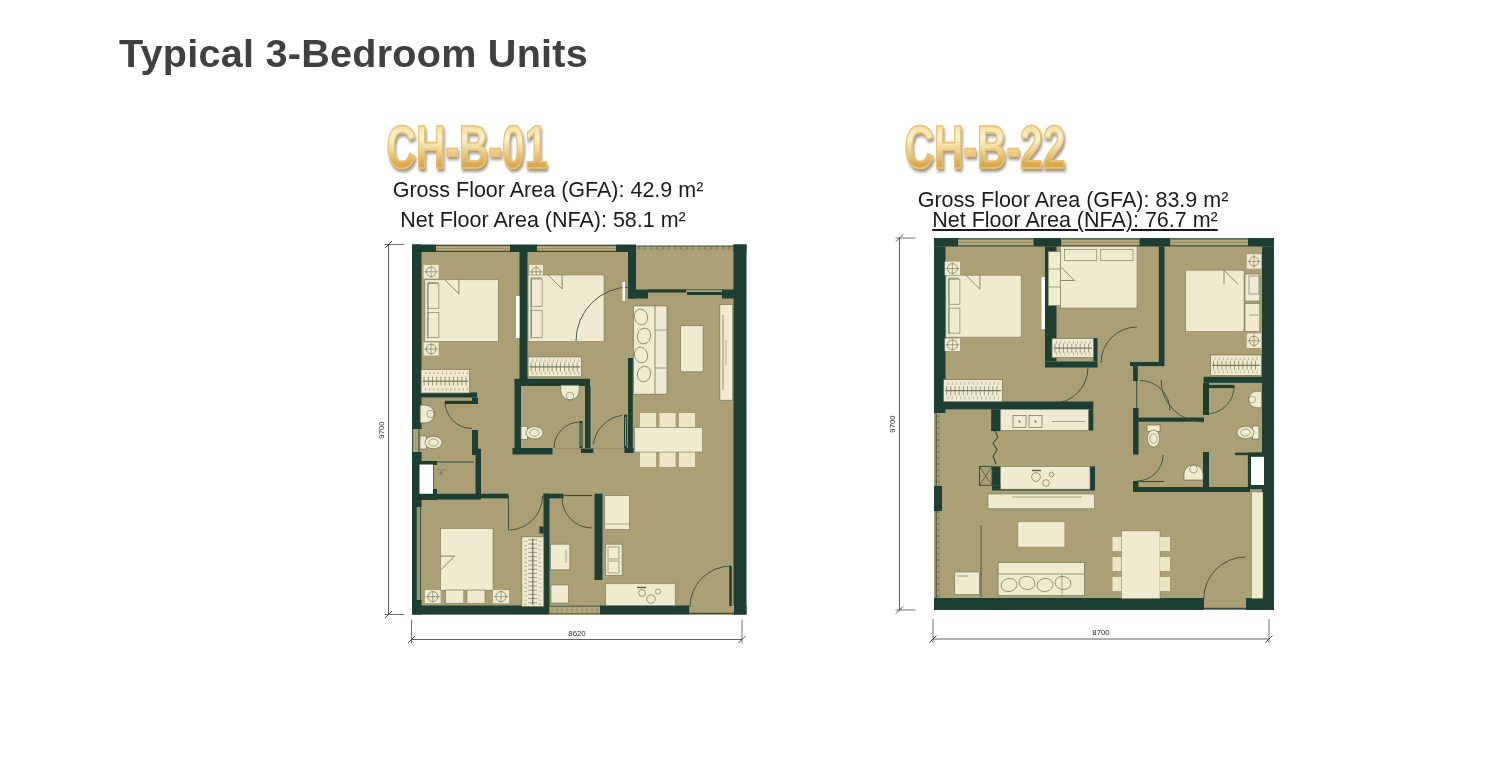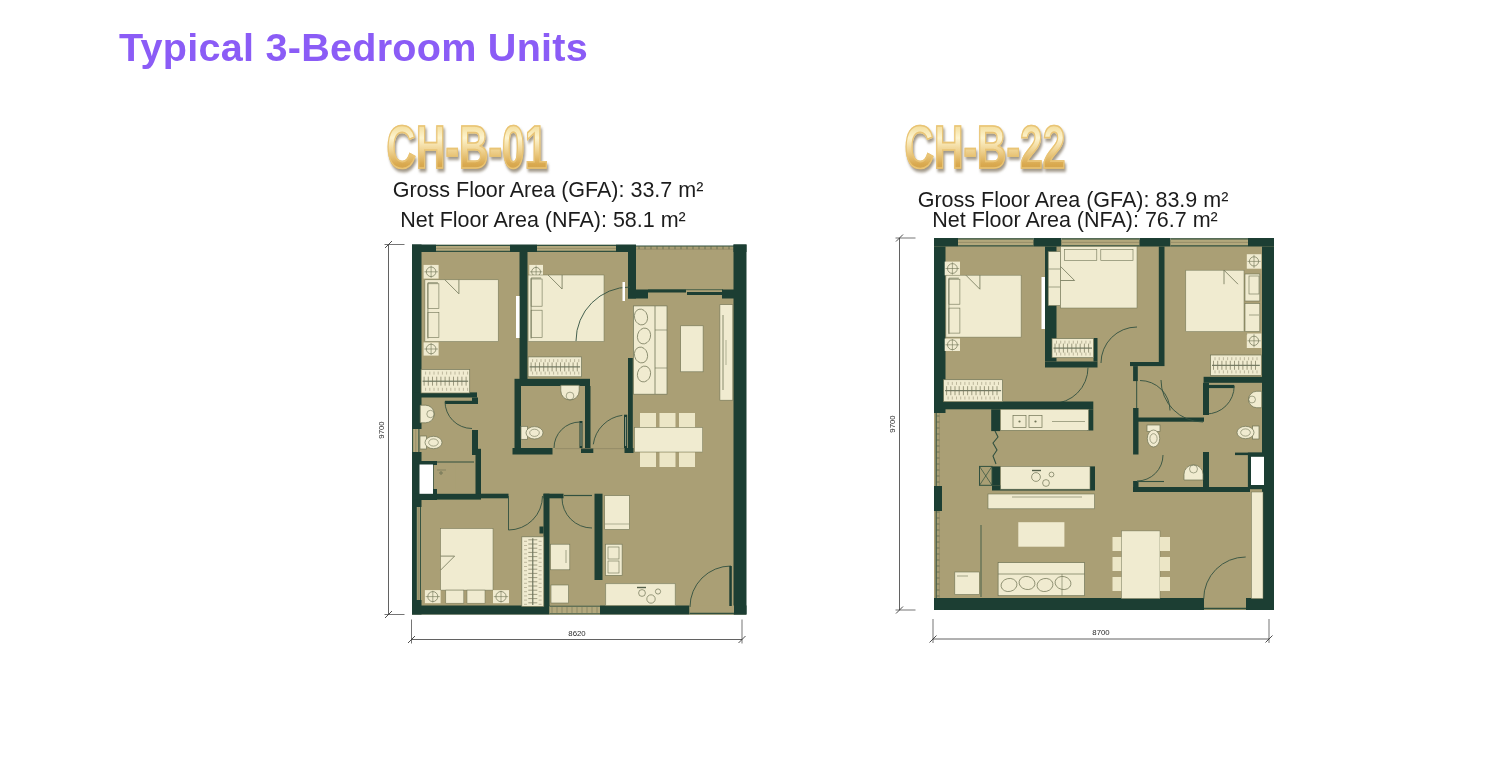--- a/index.html
+++ b/index.html
@@ -1,39 +1,39 @@
 <!DOCTYPE html>
 <html><head><meta charset="utf-8">
 <style>
 html,body{margin:0;padding:0;background:#ffffff;width:1500px;height:764px;overflow:hidden;}
 body{font-family:"Liberation Sans",sans-serif;position:relative;}
-.h1{position:absolute;left:119px;top:25px;font-size:39.6px;font-weight:700;color:#8b5cf6;letter-spacing:0.25px;}
+.h1{position:absolute;left:119px;top:31px;font-size:39.6px;font-weight:700;color:#404040;letter-spacing:0.25px;}
 .gold{position:absolute;font-size:61.6px;font-weight:700;letter-spacing:0;white-space:nowrap;
   background:linear-gradient(180deg,#dfae53 0%,#f3dd9b 20%,#fdf4cf 38%,#f0d493 55%,#d9a94f 75%,#c8984a 100%);
   -webkit-background-clip:text;background-clip:text;color:transparent;
   transform:translateX(-50%) scaleX(0.662);transform-origin:center top;
   -webkit-text-stroke:1.7px #e9c475;
   filter:drop-shadow(2.5px 3px 1.5px rgba(100,85,60,0.6));}
 .sub{position:absolute;font-size:21.5px;color:#1c1c1c;white-space:nowrap;transform:translateX(-50%);}
 </style></head>
 <body>
 
 <div class="h1">Typical 3-Bedroom Units</div>
 
 <div class="gold" style="left:467px;top:110.5px;">CH-B-01</div>
 
-<div class="sub" style="left:548px;top:178px;">Gross Floor Area (GFA): 33.7 m²</div>
+<div class="sub" style="left:548px;top:178px;">Gross Floor Area (GFA): 42.9 m²</div>
 
 <div class="sub" style="left:543px;top:208px;">Net Floor Area (NFA): 58.1 m²</div>
 
 <div class="gold" style="left:985px;top:110.5px;">CH-B-22</div>
 
 <div class="sub" style="left:1073px;top:188px;">Gross Floor Area (GFA): 83.9 m²</div>
 
-<div class="sub" style="left:1075px;top:208px;">Net Floor Area (NFA): 76.7 m²</div>
+<div class="sub" style="left:1075px;top:208px;text-decoration:underline;">Net Floor Area (NFA): 76.7 m²</div>
 <svg width="1500" height="764" viewBox="0 0 1500 764" style="position:absolute;left:0;top:0;">
 
 <g>
       <rect x="412.0" y="246.0" width="334.0" height="368.5" fill="#aa9f75"></rect>
     </g>
 
 <g>
       <rect x="636.0" y="250.0" width="98.0" height="42.0" fill="#aba076"></rect>
     </g>
 

